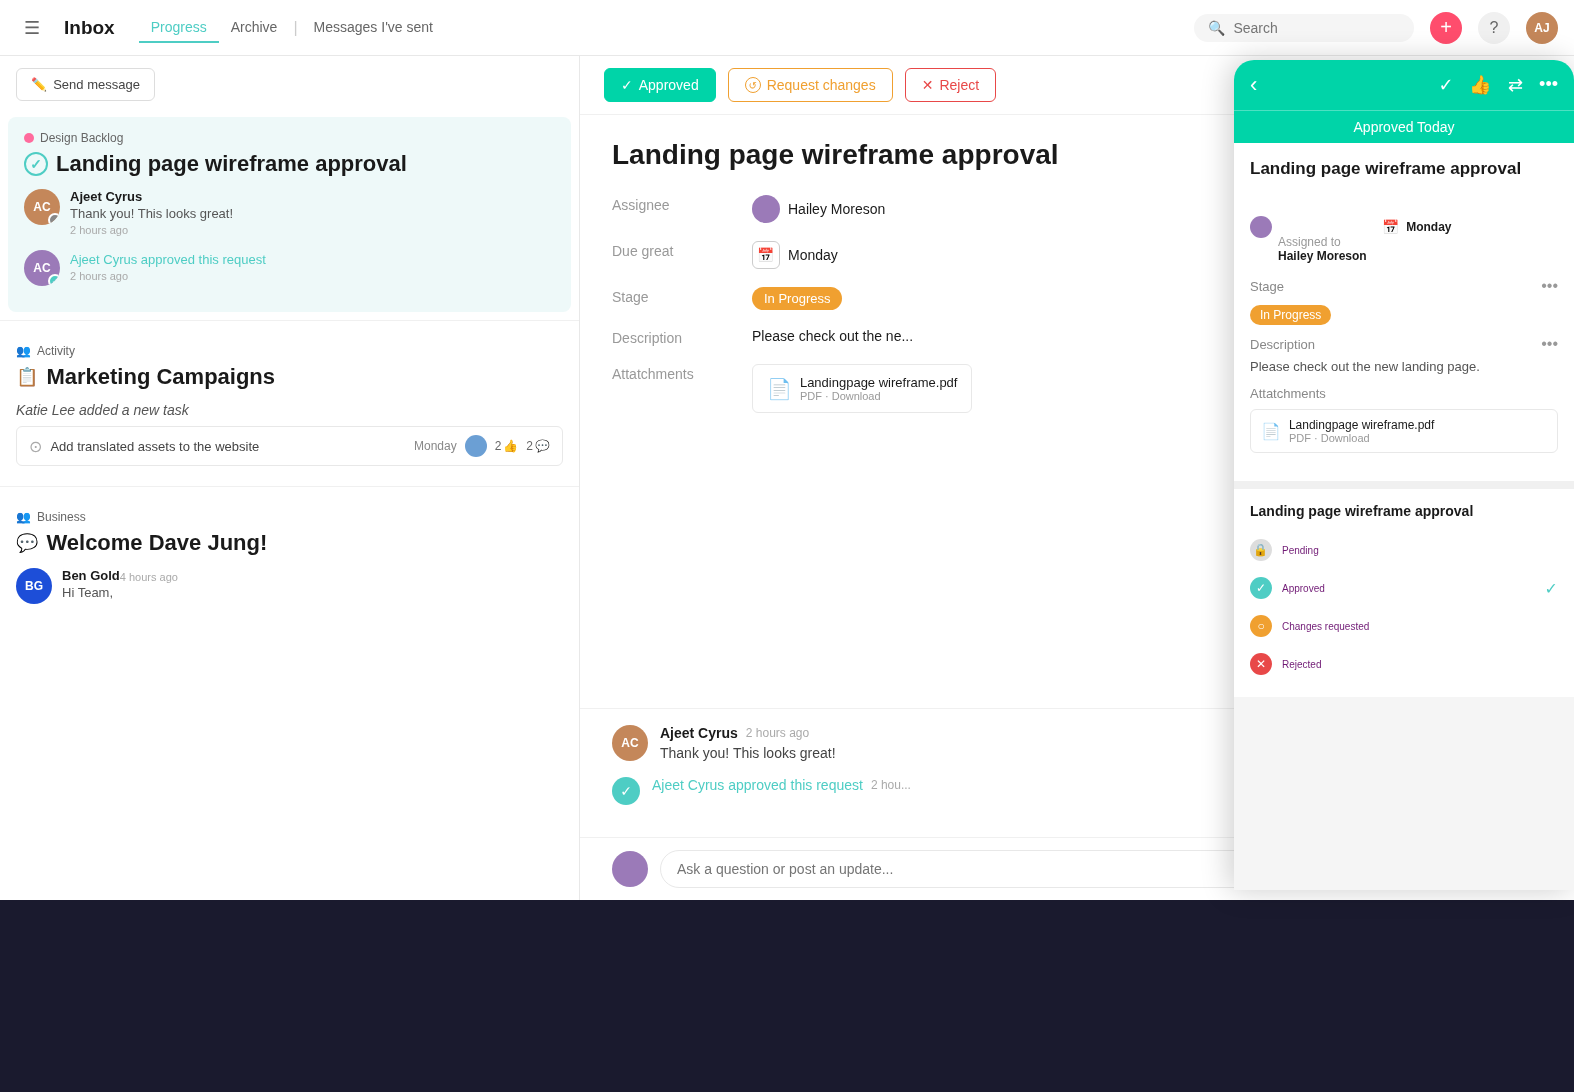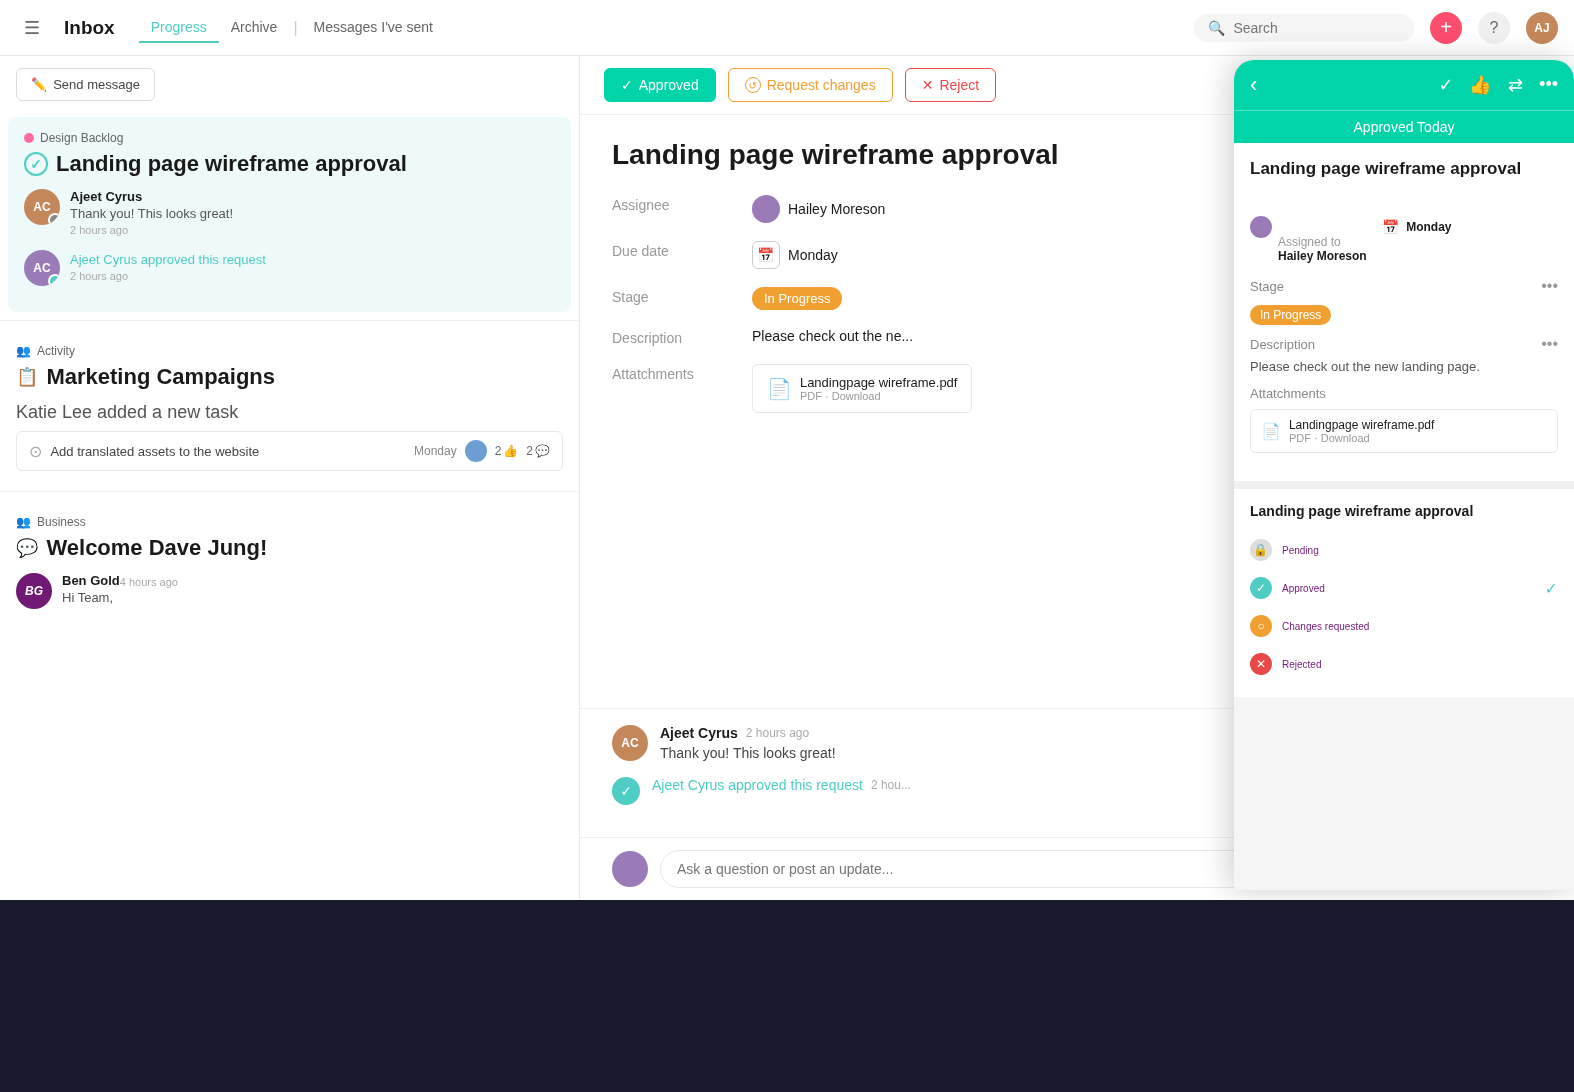--- a/index.html
+++ b/index.html
@@ -196,21 +196,21 @@
       
       <div class="inbox-group">
         <div class="group-tag">
           <span>👥</span>
           <span>Activity</span>
         </div>
         <div class="group-title">
           <span style="font-size:18px;">📋</span>
           <span>Marketing Campaigns</span>
         </div>
-        <div style="font-size:18px;color:#555;margin-bottom:0;">
+        <div style="font-size:14px;color:#555;margin-bottom:0;font-style:italic;">
           <span>Katie Lee  added a new task</span>
         </div>
         <div class="task-card">
           <span style="color:#aaa;font-size:16px;">⊙</span>
           <span class="task-card-text">Add translated assets to the website</span>
           <span class="task-card-date">Monday</span>
           <div class="task-card-avatar" style="width:22px;height:22px;border-radius:50%;background:#6b9fd4;"></div>
           <div class="task-card-likes">
             <span>2</span>
             <span>👍</span>
@@ -228,21 +228,21 @@
       <div class="inbox-group">
         <div class="group-tag">
           <span>👥</span>
           <span>Business</span>
         </div>
         <div class="group-title">
           <span style="font-size:18px;">💬</span>
           <span>Welcome Dave Jung!</span>
         </div>
         <div class="message-entry">
-          <div class="msg-avatar" style="background:#701a75;font-style:italic;">BG</div>
+          <div class="msg-avatar" style="background:#1d4ed8;">BG</div>
           <div class="msg-content">
             <div style="display:flex;align-items:center;gap:0;">
               <span class="msg-sender">Ben Gold</span>
               <span class="msg-time">4 hours ago</span>
             </div>
             <div class="msg-text">Hi Team,</div>
           </div>
         </div>
       </div>
     </div>
@@ -275,21 +275,21 @@
 
         <div class="field-row">
           <span class="field-label">Assignee</span>
           <div class="field-value">
             <div class="field-avatar" style="background:#9b7ab8;width:28px;height:28px;border-radius:50%;"></div>
             <span>Hailey Moreson</span>
           </div>
         </div>
 
         <div class="field-row">
-          <span class="field-label">Due date</span>
+          <span class="field-label">Due great</span>
           <div class="field-value">
             <div class="field-calendar">📅</div>
             <span>Monday</span>
           </div>
         </div>
 
         <div class="field-row">
           <span class="field-label">Stage</span>
           <div class="field-value">
             <span class="status-badge">In Progress</span>

